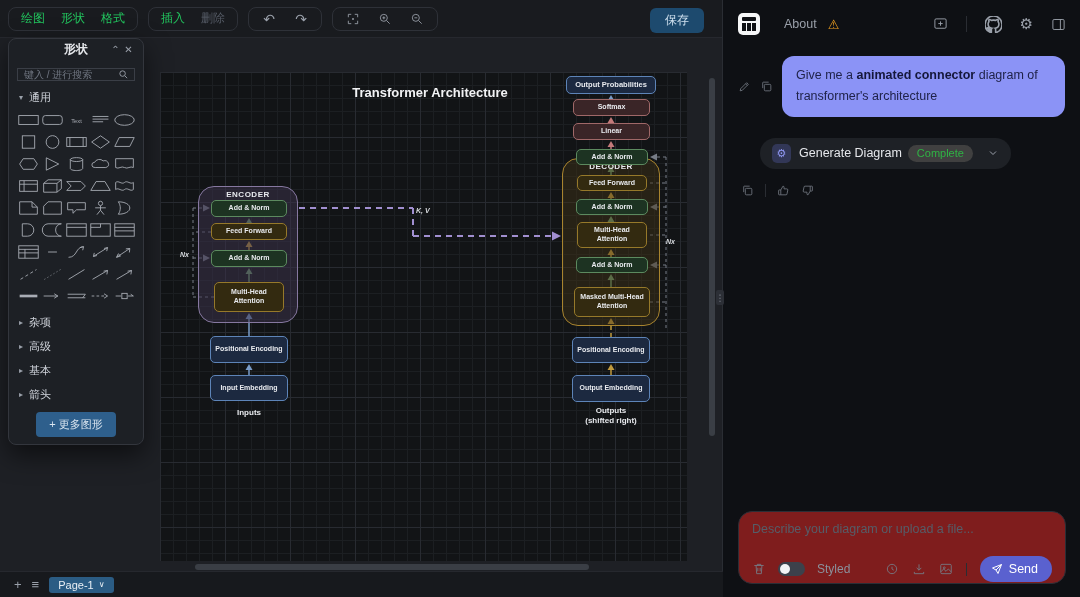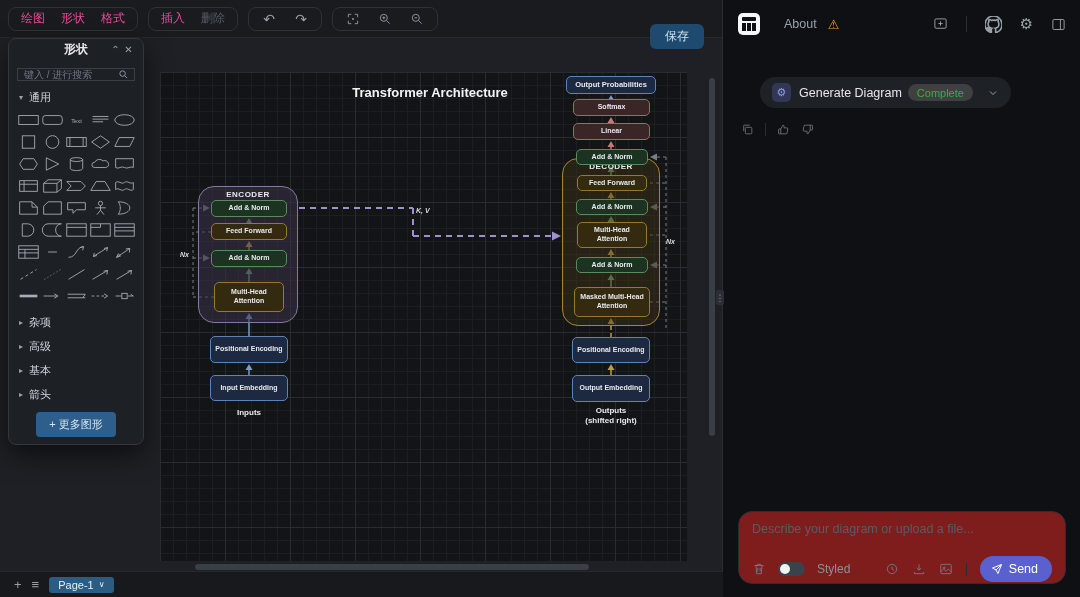--- a/index.html
+++ b/index.html
@@ -4,25 +4,25 @@
 <style>
   * { margin:0; padding:0; box-sizing:border-box; }
   html,body { background:#0b0d11; font-family:"Liberation Sans", sans-serif; }
   .app { position:relative; width:1080px; height:597px; overflow:hidden; background:#0e1014; }
 
   
   .editor { position:absolute; left:0; top:0; width:723px; height:597px; background:#1e2025; border-right:1px solid #2a2d33; }
 
   .topbar { position:absolute; left:0; top:0; width:100%; height:38px; background:#191b1f; border-bottom:1px solid #26282e; display:flex; align-items:center; padding-left:8px; gap:10px; }
   .tgroup { display:flex; align-items:center; gap:16px; border:1px solid #2e3138; border-radius:8px; height:24px; padding:0 12px; }
-  .menu-item { color:#ec4899; font-size:12px; cursor:default; }
+  .menu-item { color:#22c55e; font-size:12px; cursor:default; }
   .menu-item.disabled { color:#555b66; }
   .ticon { width:16px; height:16px; display:flex; align-items:center; justify-content:center; color:#9aa0aa; font-size:14px; }
   .ticon svg { stroke:#9aa0aa; fill:none; stroke-width:1.5; }
-  .save-btn { position:absolute; right:18px; top:24px; background:#1d4a6e; color:#cfe0ee; font-size:12px; border:none; border-radius:6px; padding:4px 15px; }
+  .save-btn { position:absolute; right:18px; top:8px; background:#1d4a6e; color:#cfe0ee; font-size:12px; border:none; border-radius:6px; padding:4px 15px; }
 
   .page { position:absolute; left:160px; top:72px; width:527px; height:489px;
     background-color:#121416;
     background-image:
       linear-gradient(#282b31 1px, transparent 1px),
       linear-gradient(90deg,#282b31 1px, transparent 1px),
       linear-gradient(#1c1f22 1px, transparent 1px),
       linear-gradient(90deg,#1c1f22 1px, transparent 1px);
     background-size:65px 65px,65px 65px,13px 13px,13px 13px; }
 
@@ -565,20 +565,36 @@
         <span class="hic">
           <svg width="15" height="15" viewBox="0 0 24 24">
               <rect x="3" y="4" width="18" height="16" rx="2"></rect>
               <path d="M15 4v16"></path>
             </svg>
         </span>
       </span>
     </div>
 
     <div class="msgs">
+      <div class="user-row">
+        <span class="bubble-acts">
+          <span class="aic">
+            <svg width="13" height="13" viewBox="0 0 24 24">
+                <path d="M4 20l1-4L16 5l3 3L8 19l-4 1zM14 7l3 3"></path>
+              </svg>
+          </span>
+          <span class="aic">
+            <svg width="13" height="13" viewBox="0 0 24 24">
+                <rect x="8" y="8" width="12" height="12" rx="2"></rect>
+                <path d="M5 15V5a1 1 0 0 1 1-1h10"></path>
+              </svg>
+          </span>
+        </span>
+        <div class="bubble"><span>Give me a </span><b>animated connector</b><span> diagram of transformer's architecture</span></div>
+      </div>
 
       <div class="tool-row">
         <div class="tool-pill">
           <span class="tool-gear">⚙</span>
           <span class="tool-label">Generate Diagram</span>
           <span class="badge">Complete</span>
           <span class="pill-chev">
             <svg width="12" height="12" viewBox="0 0 24 24" fill="none" stroke="#9aa0aa" stroke-width="2">
                 <path d="M6 9l6 6 6-6"></path>
               </svg>

